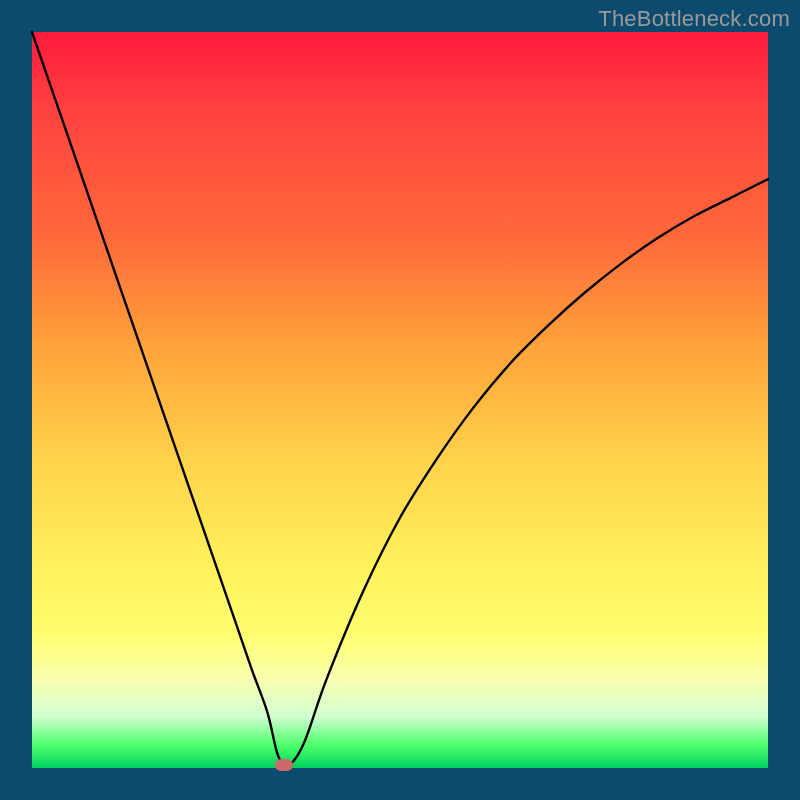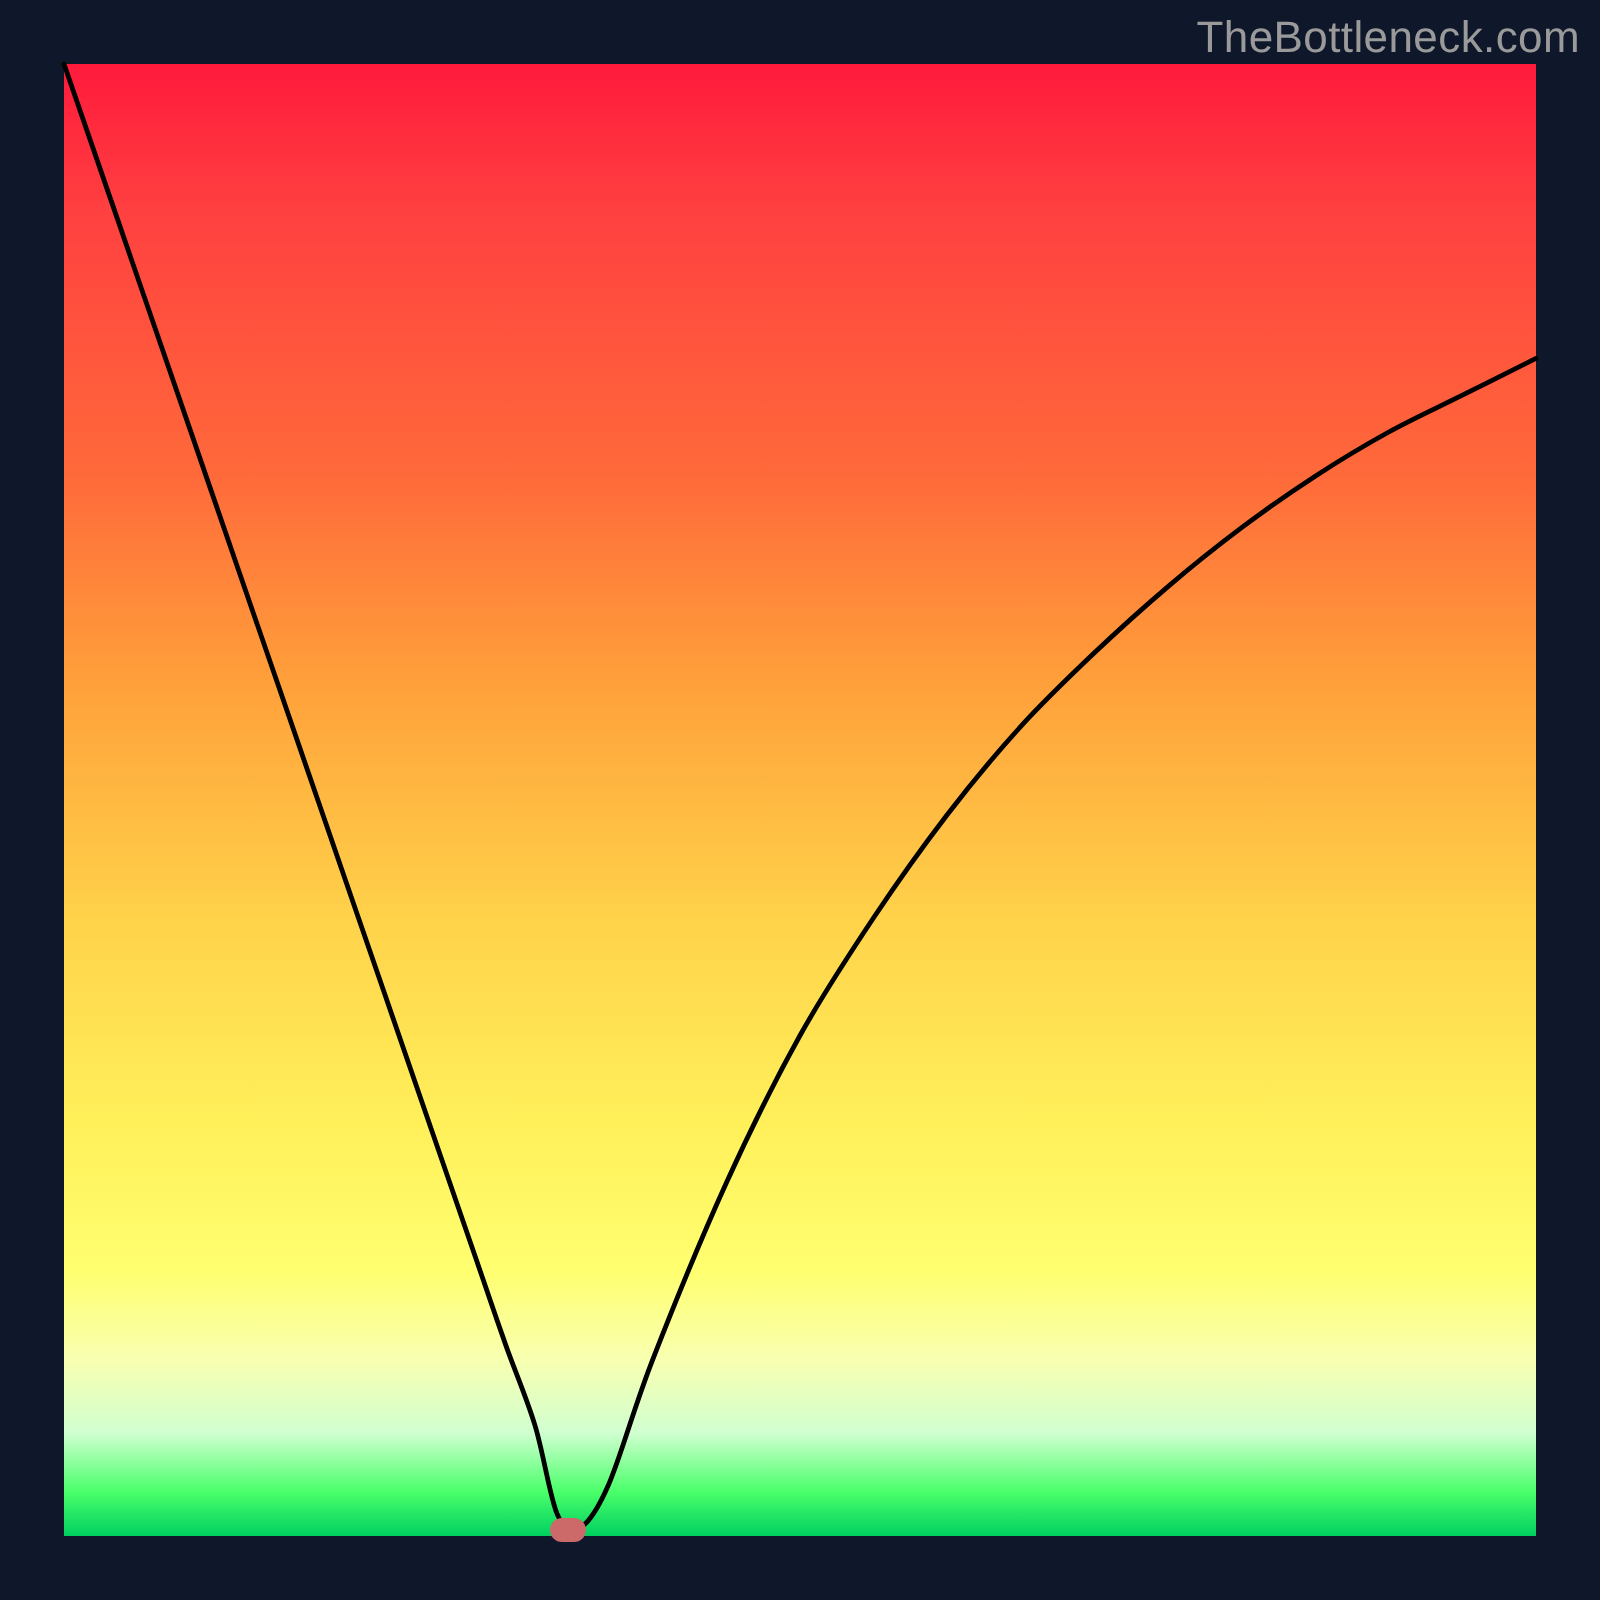--- a/index.html
+++ b/index.html
@@ -10,21 +10,21 @@
     background: #000;
     overflow: hidden;
     font-family: Arial, Helvetica, sans-serif;
   }
   .frame {
     position: absolute;
     left: 0;
     top: 0;
     width: 800px;
     height: 800px;
-    background: #0f172a;
+    background: #0c4a6e;
   }
   .plot {
     position: absolute;
     left: 32px;
     top: 32px;
     width: 736px;
     height: 736px;
     
     background: linear-gradient(
       to bottom,

